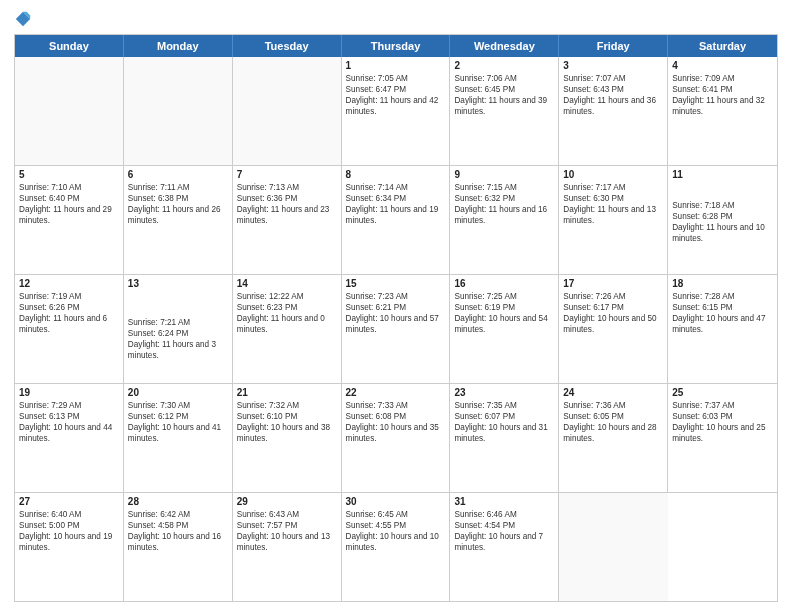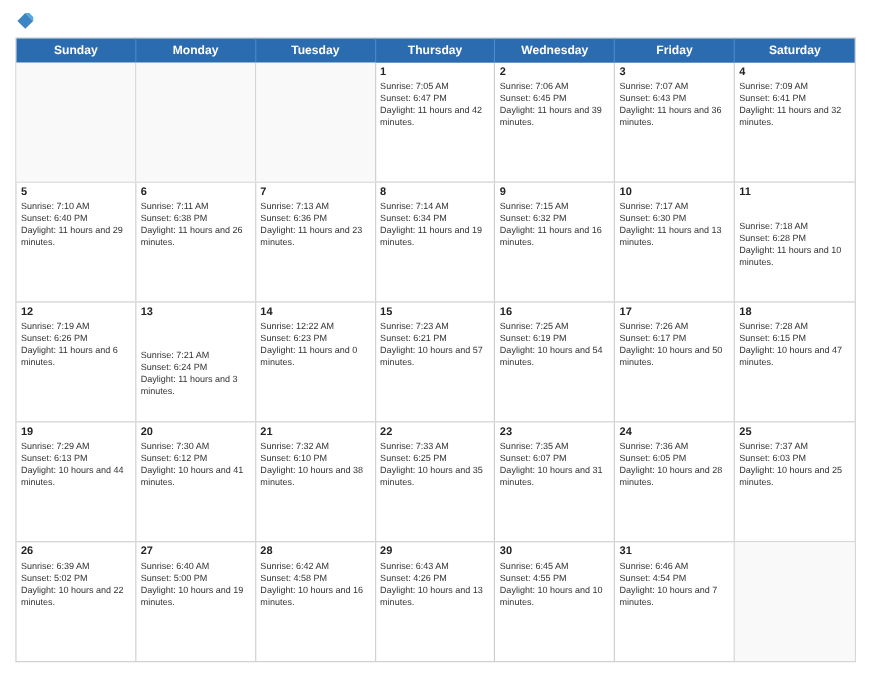--- a/index.html
+++ b/index.html
@@ -273,21 +273,21 @@
           </div>
           <div class="cal-cell">
             <div class="day-num">21</div>
             <div class="day-info" style="white-space: pre-line;">Sunrise: 7:32 AM
 Sunset: 6:10 PM
 Daylight: 10 hours and 38 minutes.</div>
           </div>
           <div class="cal-cell">
             <div class="day-num">22</div>
             <div class="day-info" style="white-space: pre-line;">Sunrise: 7:33 AM
-Sunset: 6:25 PM
+Sunset: 6:08 PM
 Daylight: 10 hours and 35 minutes.</div>
           </div>
           <div class="cal-cell">
             <div class="day-num">23</div>
             <div class="day-info" style="white-space: pre-line;">Sunrise: 7:35 AM
 Sunset: 6:07 PM
 Daylight: 10 hours and 31 minutes.</div>
           </div>
           <div class="cal-cell">
             <div class="day-num">24</div>
@@ -297,41 +297,35 @@
           </div>
           <div class="cal-cell">
             <div class="day-num">25</div>
             <div class="day-info" style="white-space: pre-line;">Sunrise: 7:37 AM
 Sunset: 6:03 PM
 Daylight: 10 hours and 25 minutes.</div>
           </div>
         </div>
         <div class="cal-week">
           <div class="cal-cell">
-            <div class="day-num">26</div>
-            <div class="day-info" style="white-space: pre-line;">Sunrise: 6:39 AM
-Sunset: 5:02 PM
-Daylight: 10 hours and 22 minutes.</div>
-          </div>
-          <div class="cal-cell">
             <div class="day-num">27</div>
             <div class="day-info" style="white-space: pre-line;">Sunrise: 6:40 AM
 Sunset: 5:00 PM
 Daylight: 10 hours and 19 minutes.</div>
           </div>
           <div class="cal-cell">
             <div class="day-num">28</div>
             <div class="day-info" style="white-space: pre-line;">Sunrise: 6:42 AM
 Sunset: 4:58 PM
 Daylight: 10 hours and 16 minutes.</div>
           </div>
           <div class="cal-cell">
             <div class="day-num">29</div>
             <div class="day-info" style="white-space: pre-line;">Sunrise: 6:43 AM
-Sunset: 4:26 PM
+Sunset: 7:57 PM
 Daylight: 10 hours and 13 minutes.</div>
           </div>
           <div class="cal-cell">
             <div class="day-num">30</div>
             <div class="day-info" style="white-space: pre-line;">Sunrise: 6:45 AM
 Sunset: 4:55 PM
 Daylight: 10 hours and 10 minutes.</div>
           </div>
           <div class="cal-cell">
             <div class="day-num">31</div>

